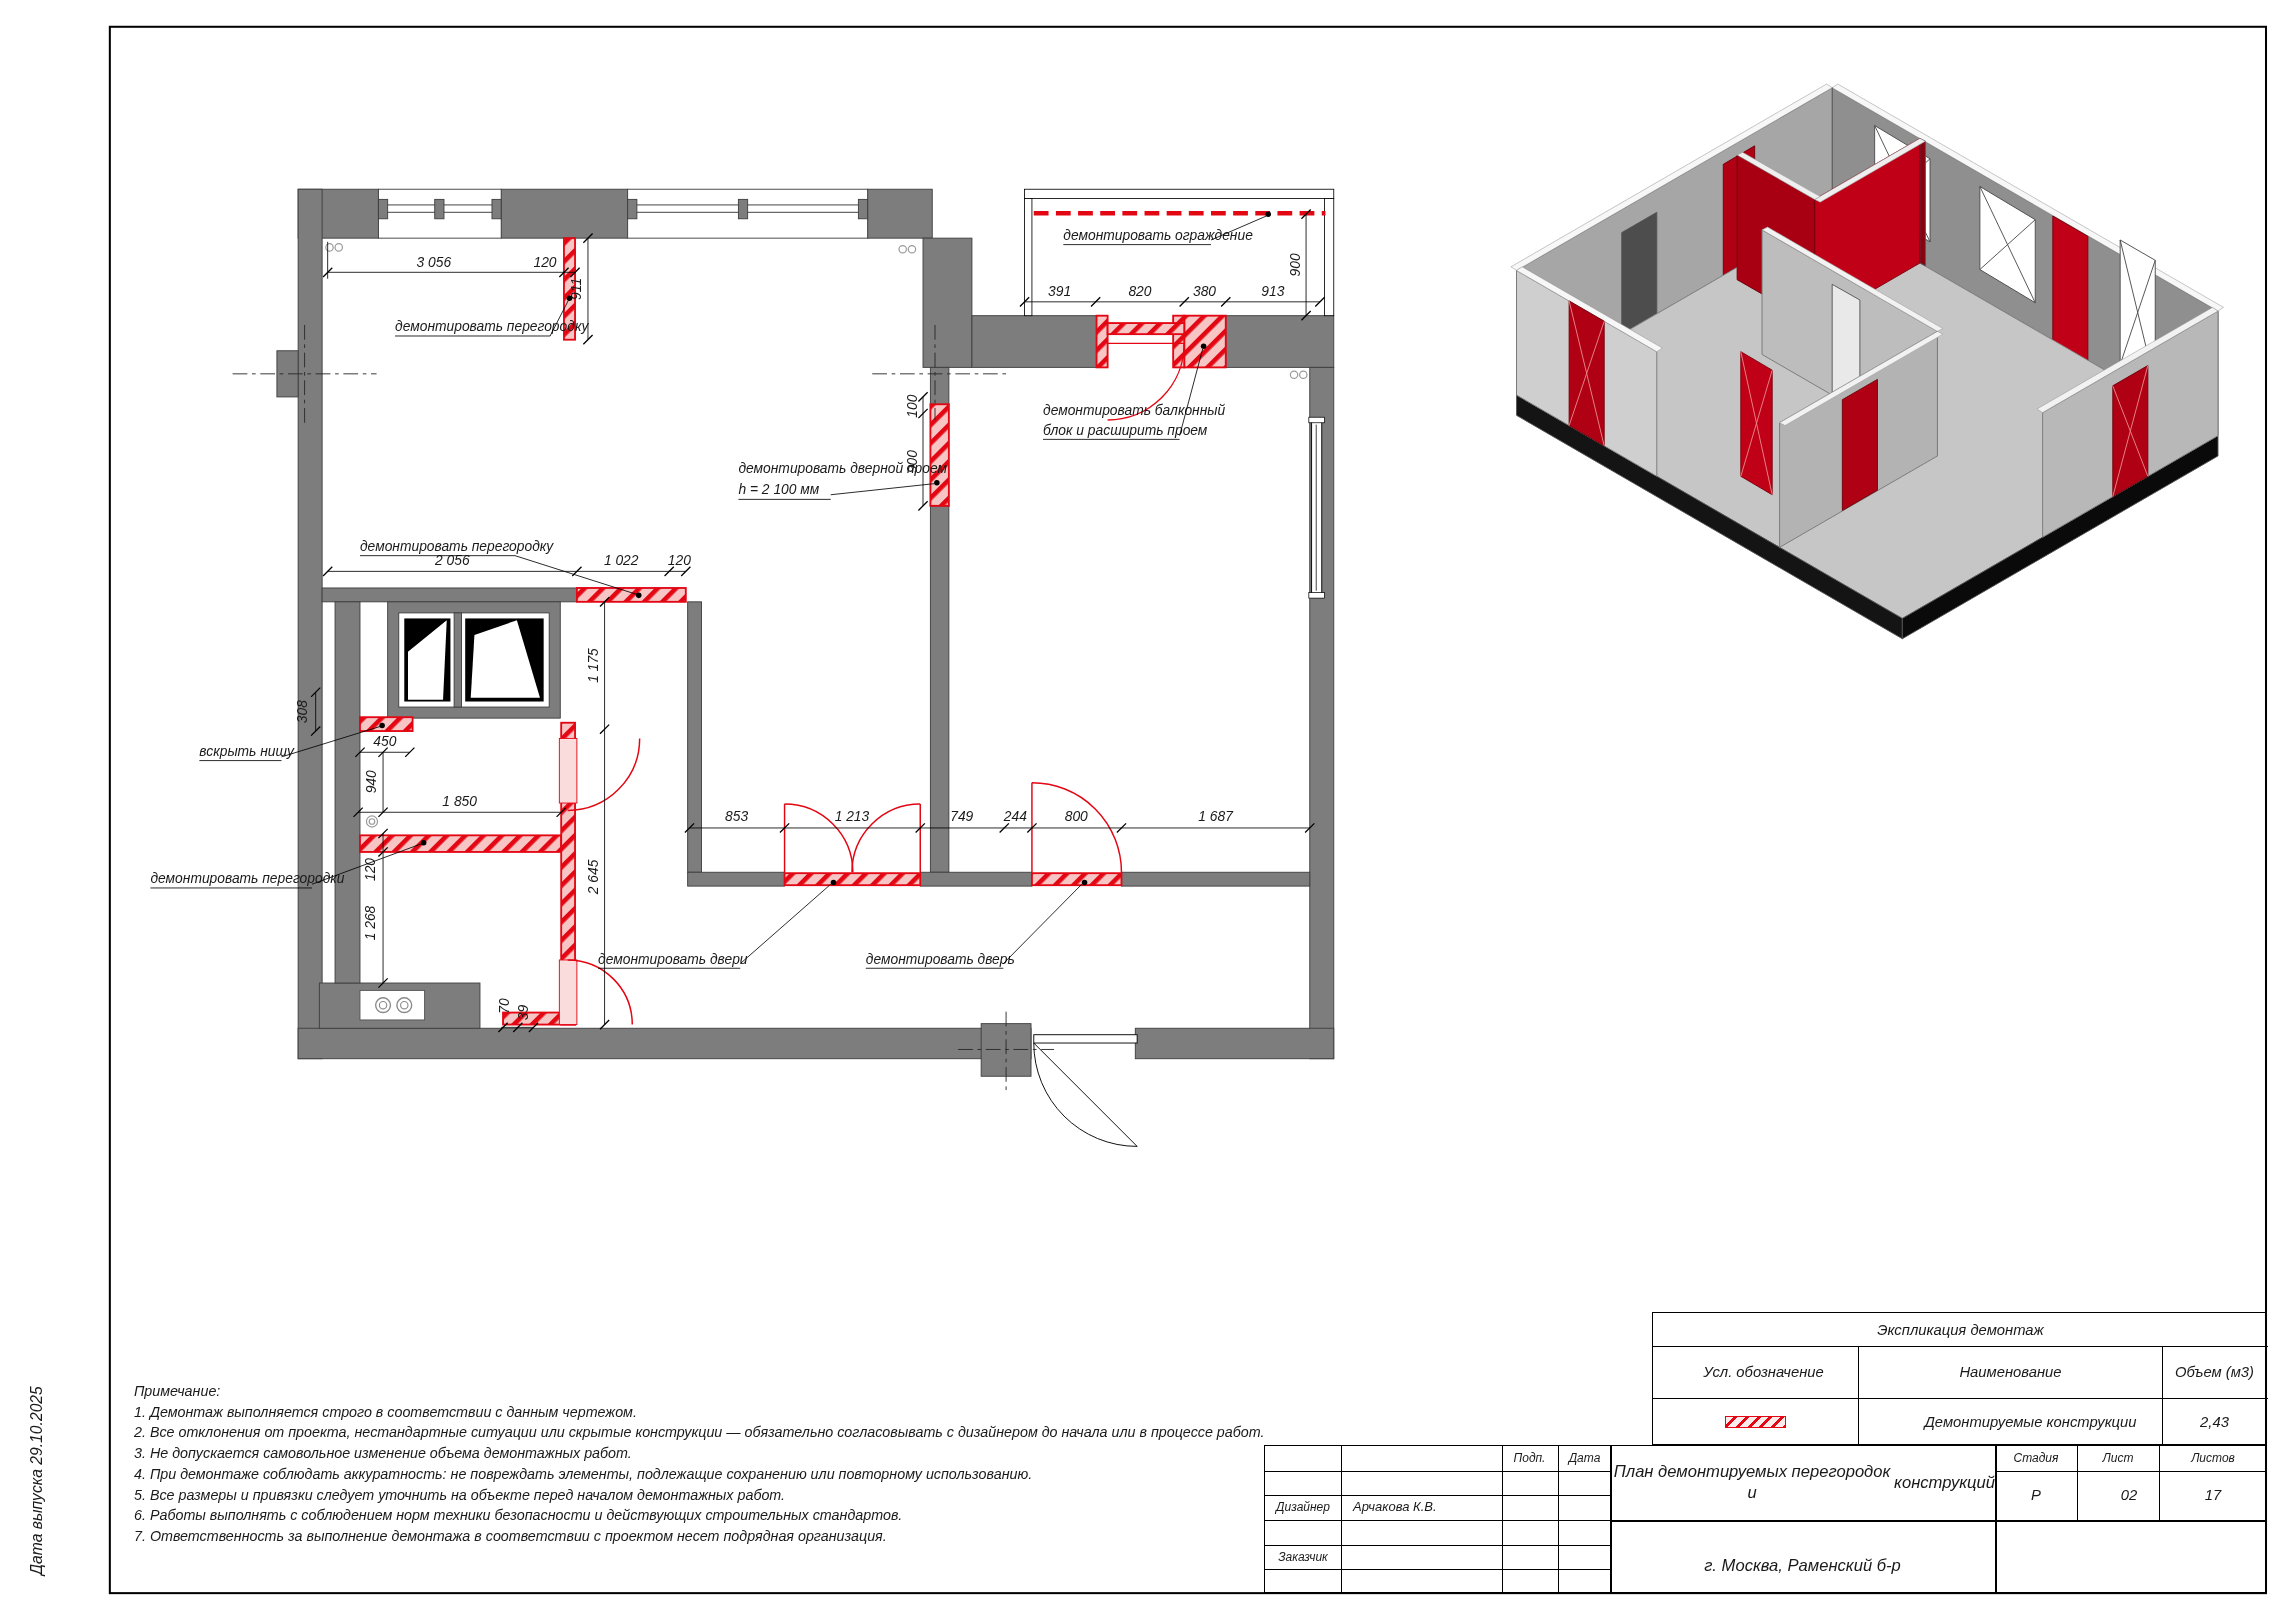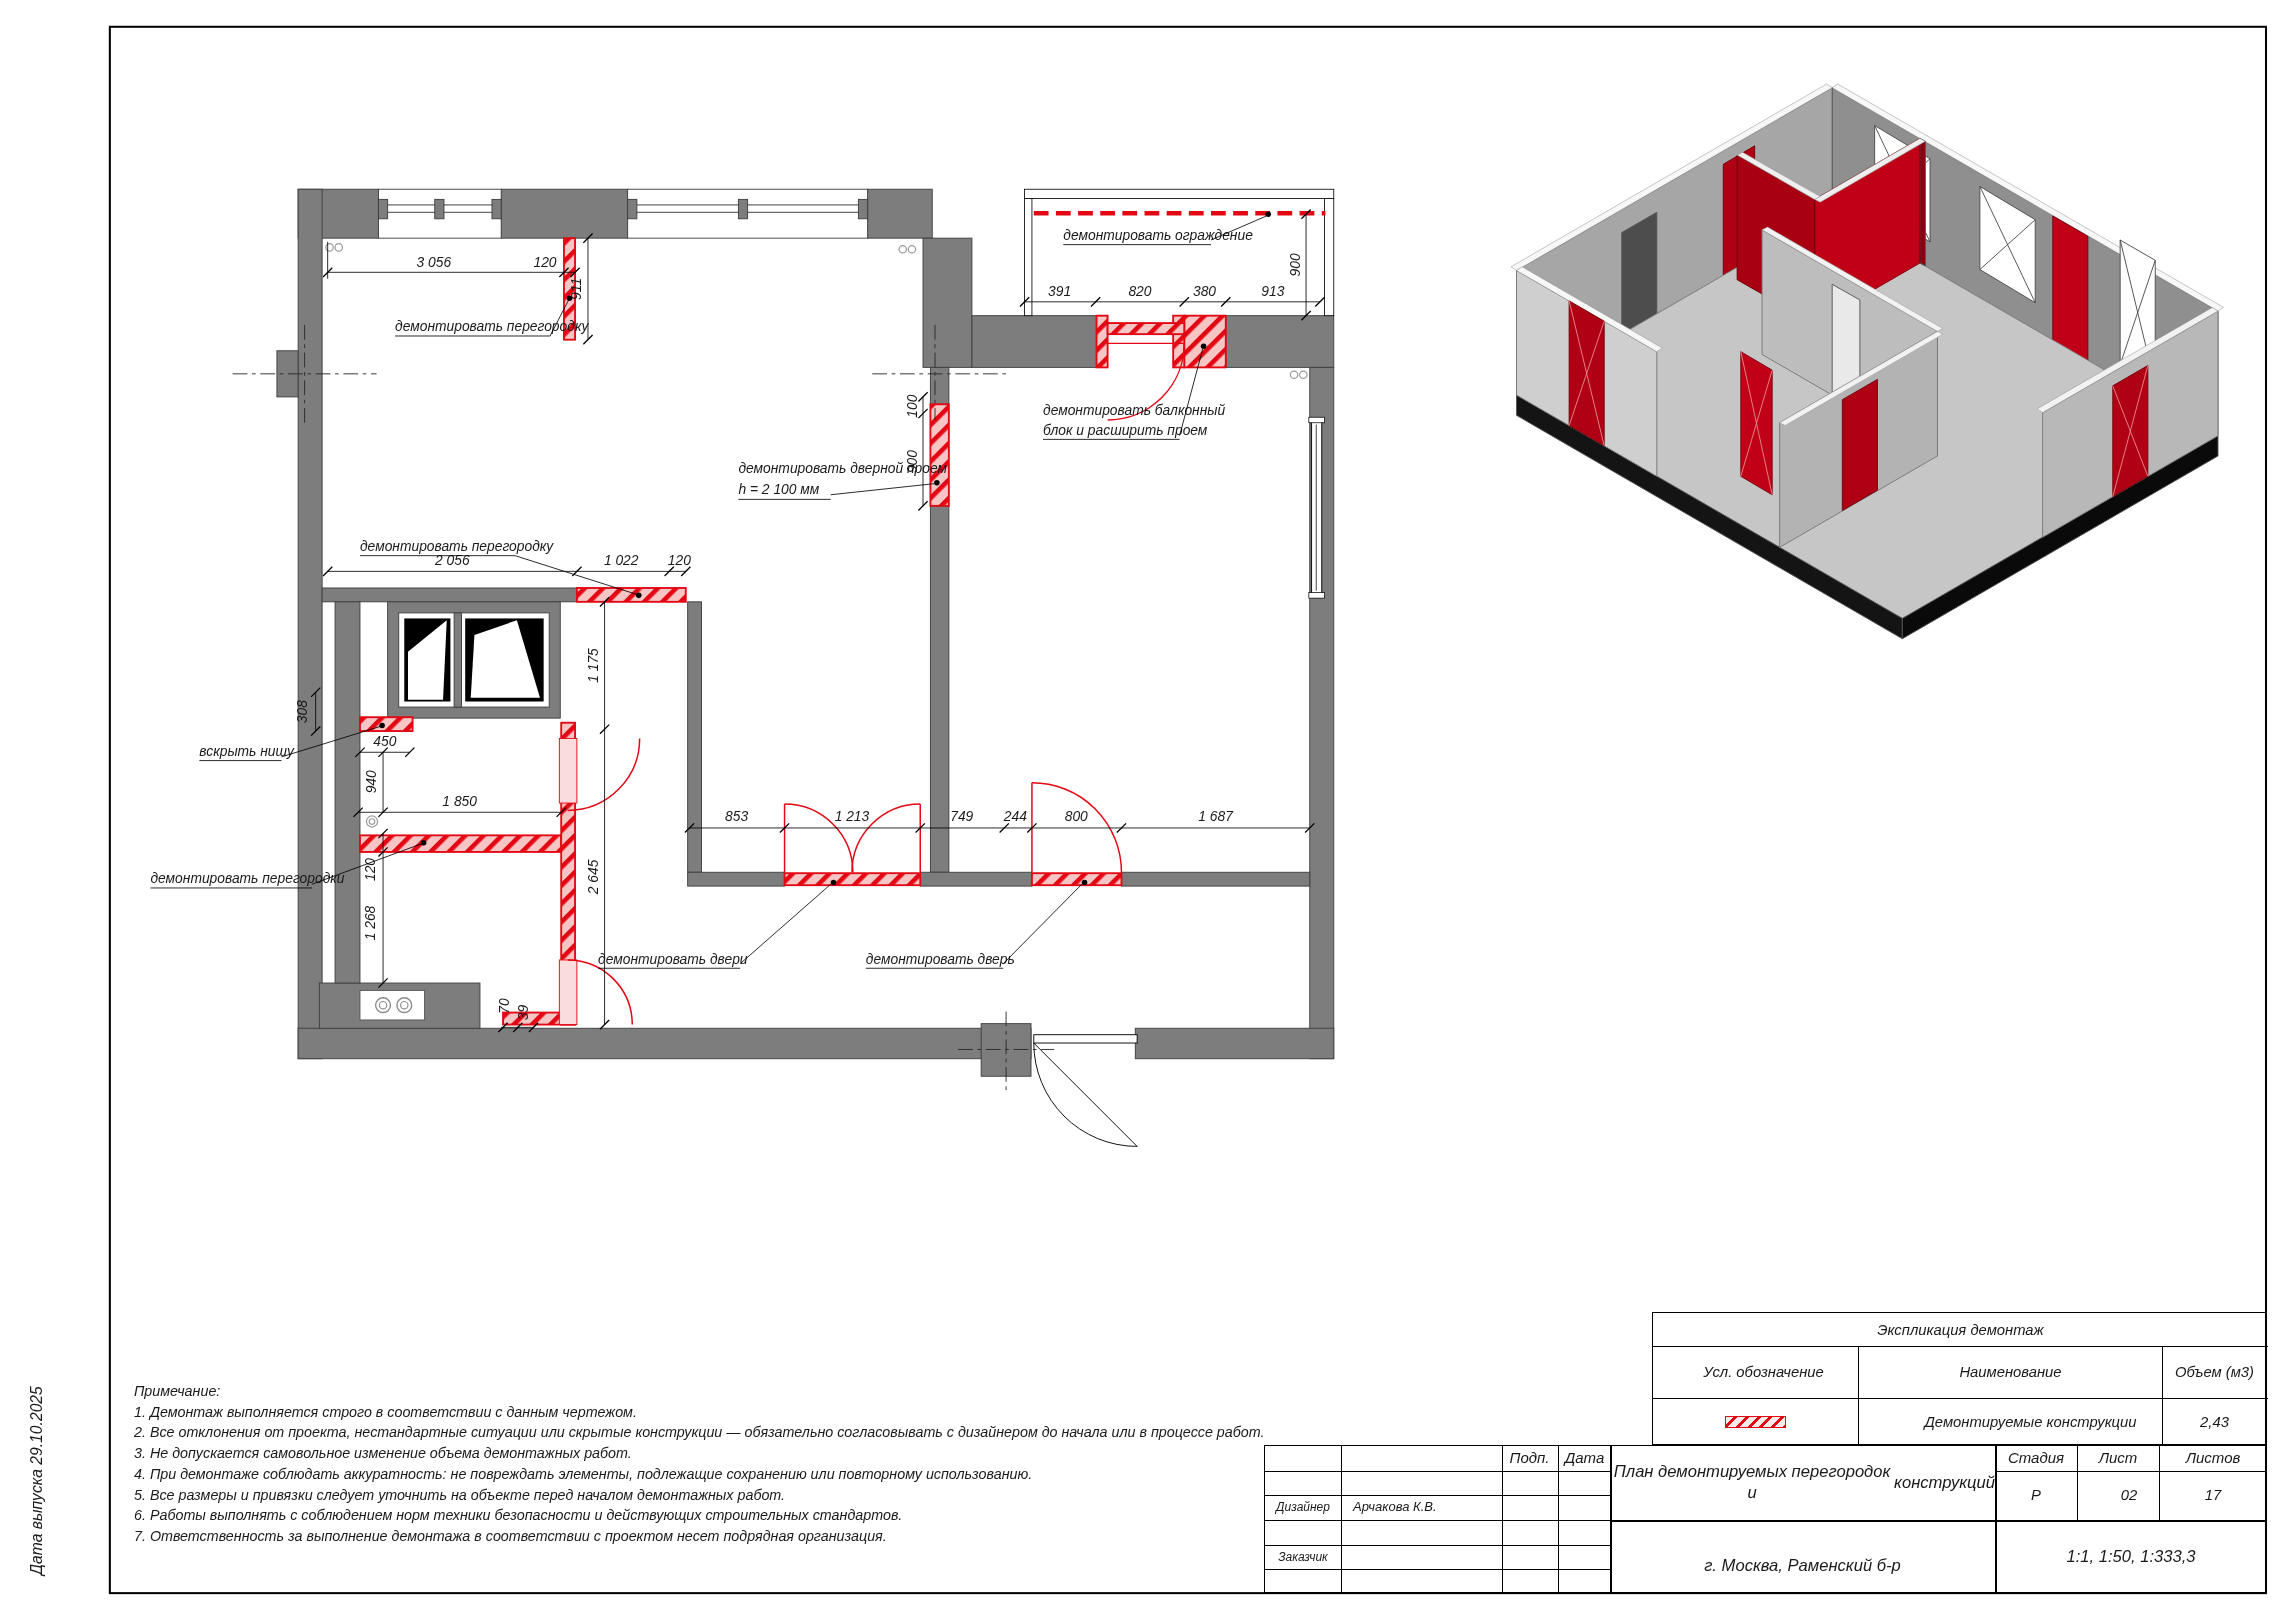--- a/index.html
+++ b/index.html
@@ -18,21 +18,21 @@
   
   .legend{left:1652px;top:1312px;width:615px;height:133px;border:1.5px solid #000;}
   .legend .cell{position:absolute;display:flex;align-items:center;justify-content:center;
                 font-style:italic;font-size:14.8px;text-align:center;}
   .lline{position:absolute;background:#000;}
   .swatch{width:59px;height:10px;border:1.5px solid #e30613;background:
           repeating-linear-gradient(135deg,#fdeaea 0 5.5px,#e30613 5.5px 8.3px);}
   
   .tblock{left:1264px;top:1445px;width:1002px;height:148px;border:1.8px solid #000;}
   .tblock .cell{position:absolute;display:flex;align-items:center;justify-content:center;
-                font-style:italic;font-size:15px;text-align:center;line-height:1.25;}
+                font-style:italic;font-size:12px;text-align:center;line-height:1.25;}
 </style>
 </head>
 <body>
 
 <div id="sheet">
 
 <svg width="2290" height="1619" viewBox="0 0 2481 1754">
   <defs>
     <pattern id="rh" width="14" height="14" patternUnits="userSpaceOnUse" patternTransform="rotate(45)">
       <rect width="14" height="14" fill="#f8c5c5"></rect>
@@ -432,21 +432,20 @@
       <span>План демонтируемых перегородок и</span>
       <span>конструкций</span>
     </div>
     <div class="cell" style="left:345px;top:74px;width:385px;height:92px;font-size:16.6px;">г. Москва, Раменский б-р</div>
     <div class="cell" style="left:730px;top:0;width:82px;height:25px;">Стадия</div>
     <div class="cell" style="left:812px;top:0;width:82px;height:25px;">Лист</div>
     <div class="cell" style="left:894px;top:0;width:108px;height:25px;">Листов</div>
     <div class="cell" style="left:730px;top:25px;width:82px;height:49px;font-size:14.8px;">Р</div>
     <div class="cell" style="left:812px;top:25px;width:82px;height:49px;font-size:14.8px;margin-left:11px;">02</div>
     <div class="cell" style="left:894px;top:25px;width:108px;height:49px;font-size:14.8px;">17</div>
-    <div class="cell" style="left:730px;top:74px;width:272px;height:74px;font-size:16.6px;">1:1, 1:50, 1:333,3</div>
   </div>
 
   
   <div class="ov notes">
     <div>Примечание:</div>
     <div>1. Демонтаж выполняется строго в соответствии с данным чертежом.</div>
     <div>2. Все отклонения от проекта, нестандартные ситуации или скрытые конструкции — обязательно согласовывать с дизайнером до начала или в процессе работ.</div>
     <div>3. Не допускается самовольное изменение объема демонтажных работ.</div>
     <div>4. При демонтаже соблюдать аккуратность: не повреждать элементы, подлежащие сохранению или повторному использованию.</div>
     <div>5. Все размеры и привязки следует уточнить на объекте перед началом демонтажных работ.</div>

